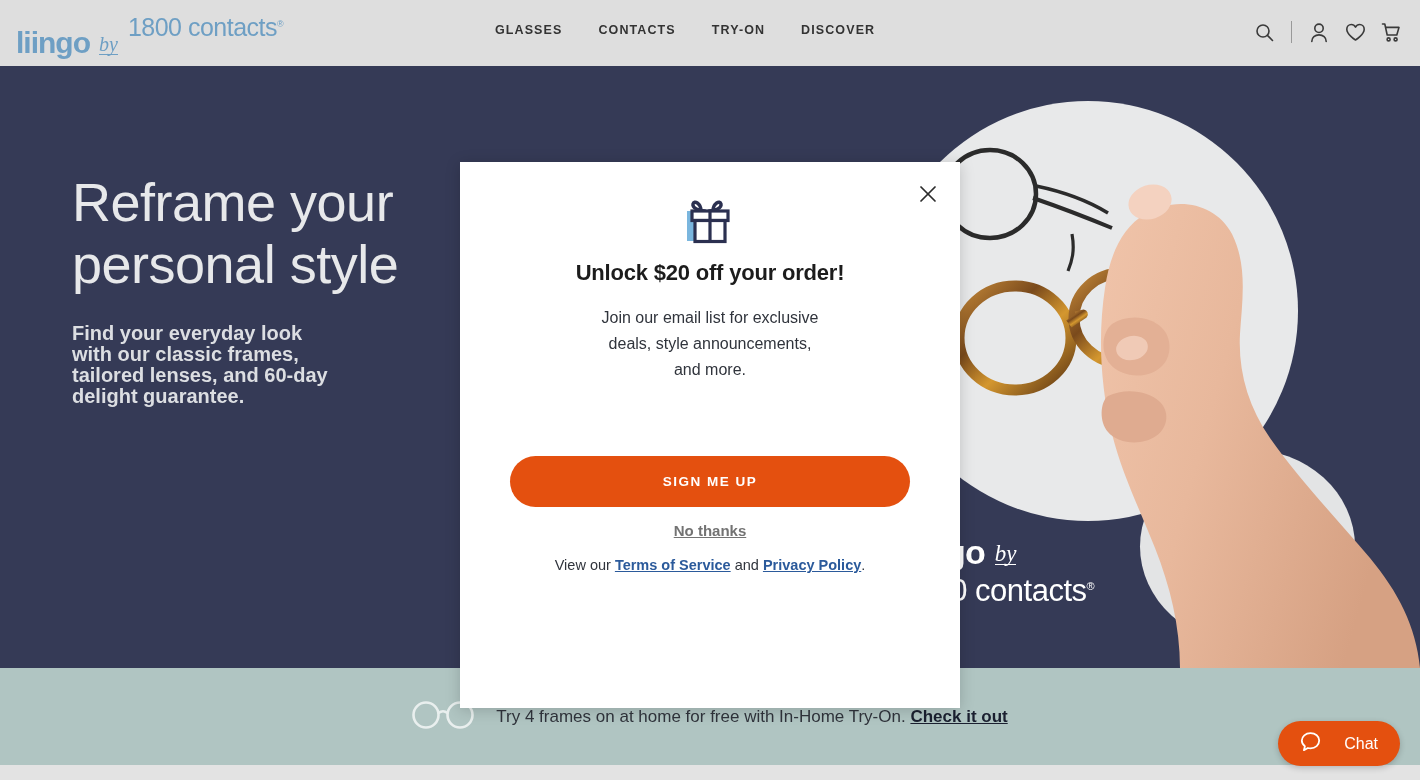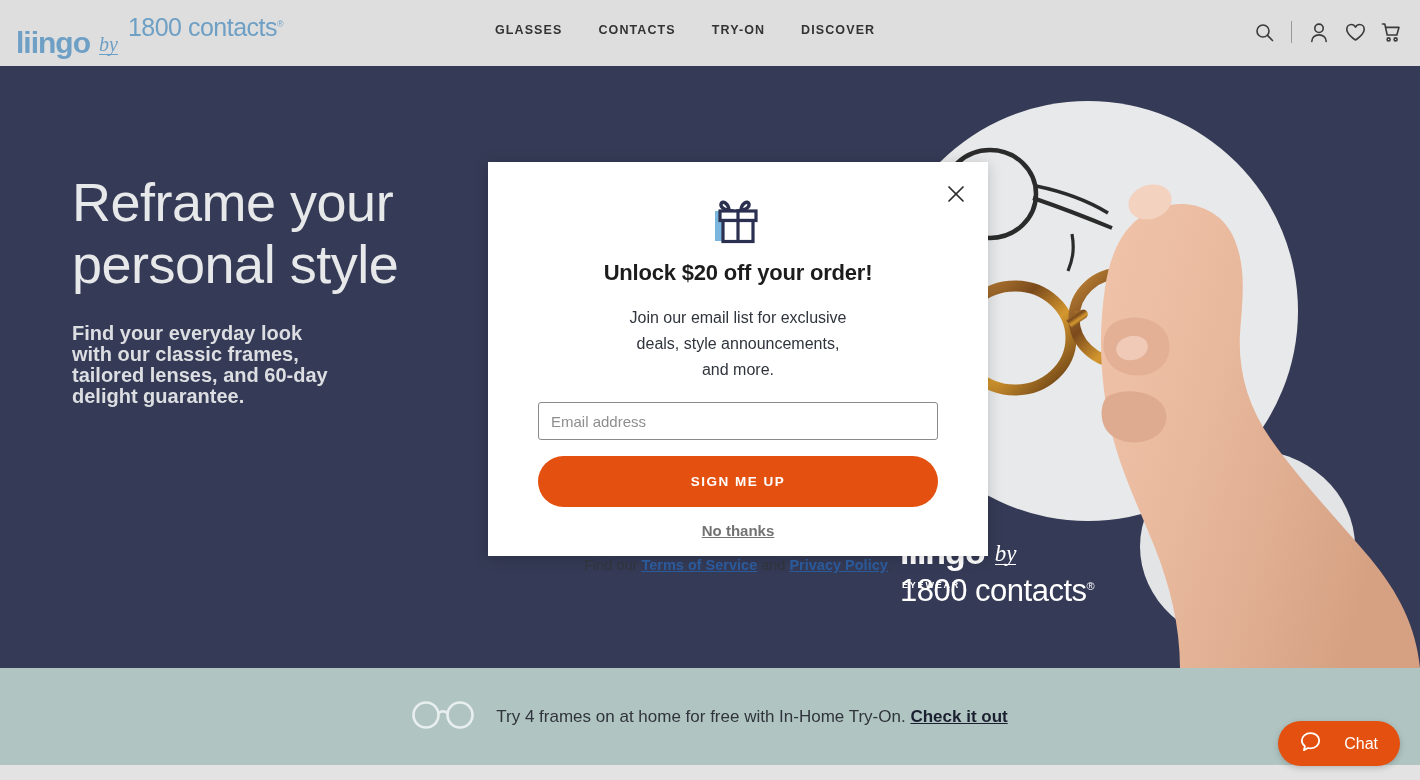--- a/index.html
+++ b/index.html
@@ -101,22 +101,22 @@
   .hero-btns { margin-top:32px; display:flex; flex-direction:column; gap:12px; }
   .btn-pill {
     width:238px; height:36px; border-radius:18px;
     background:#dd5b1c; border:none; color:#fff;
     font-size:12.5px; font-weight:bold; letter-spacing:1.3px;
     cursor:pointer; font-family:"Liberation Sans", sans-serif;
   }
 
   
   .modal {
-    position:absolute; left:488px; top:162px;
-    width:500px; height:394px;
+    position:absolute; left:460px; top:162px;
+    width:500px; height:546px;
     background:#fff; z-index:50;
     box-shadow:0 2px 14px rgba(0,0,0,0.18);
   }
   .modal-close {
     position:absolute; right:18px; top:18px;
     width:28px; height:28px; cursor:pointer;
     display:flex; align-items:center; justify-content:center;
   }
   .gift-icon { position:absolute; left:50%; top:32px; transform:translateX(-50%); }
   .modal-title {
@@ -316,28 +316,27 @@
         <rect x="12" y="26.5" width="30" height="21" fill="#fff" stroke="#2b3050" stroke-width="3.2"></rect>
         <line x1="27" y1="17" x2="27" y2="47.5" stroke="#2b3050" stroke-width="3.2"></line>
       </svg>
     </div>
 
     <div class="modal-title">Unlock $20 off your order!</div>
     <div class="modal-body">Join our email list for exclusive
 deals, style announcements,
 and more.</div>
 
-    <input class="modal-input" type="email" placeholder="Email address" style="">
 
     <button class="modal-submit">SIGN ME UP</button>
 
     <div class="modal-nothanks">No thanks</div>
 
     <div class="modal-legal">
-      <span>Find our </span><a>Terms of Service</a><span> and </span><a>Privacy Policy</a><span>.</span>
+      <span>View our </span><a>Terms of Service</a><span> and </span><a>Privacy Policy</a><span>.</span>
     </div>
   </div>
 
   <div class="banner">
     <div class="banner-inner">
       <div>
         <svg width="62" height="32" viewBox="0 0 62 32" fill="none" stroke="#e9efee" stroke-width="2.6">
           <circle cx="14" cy="16" r="12.5"></circle>
             <circle cx="48" cy="16" r="12.5"></circle>
           <path d="M26.5 14 C30 11.5, 32 11.5, 35.5 14" stroke-linecap="round"></path>

